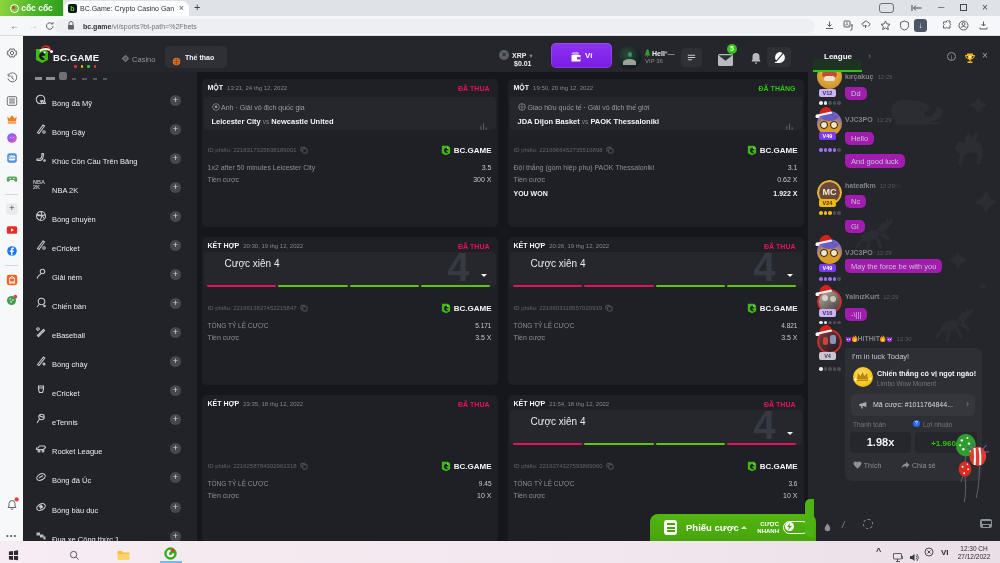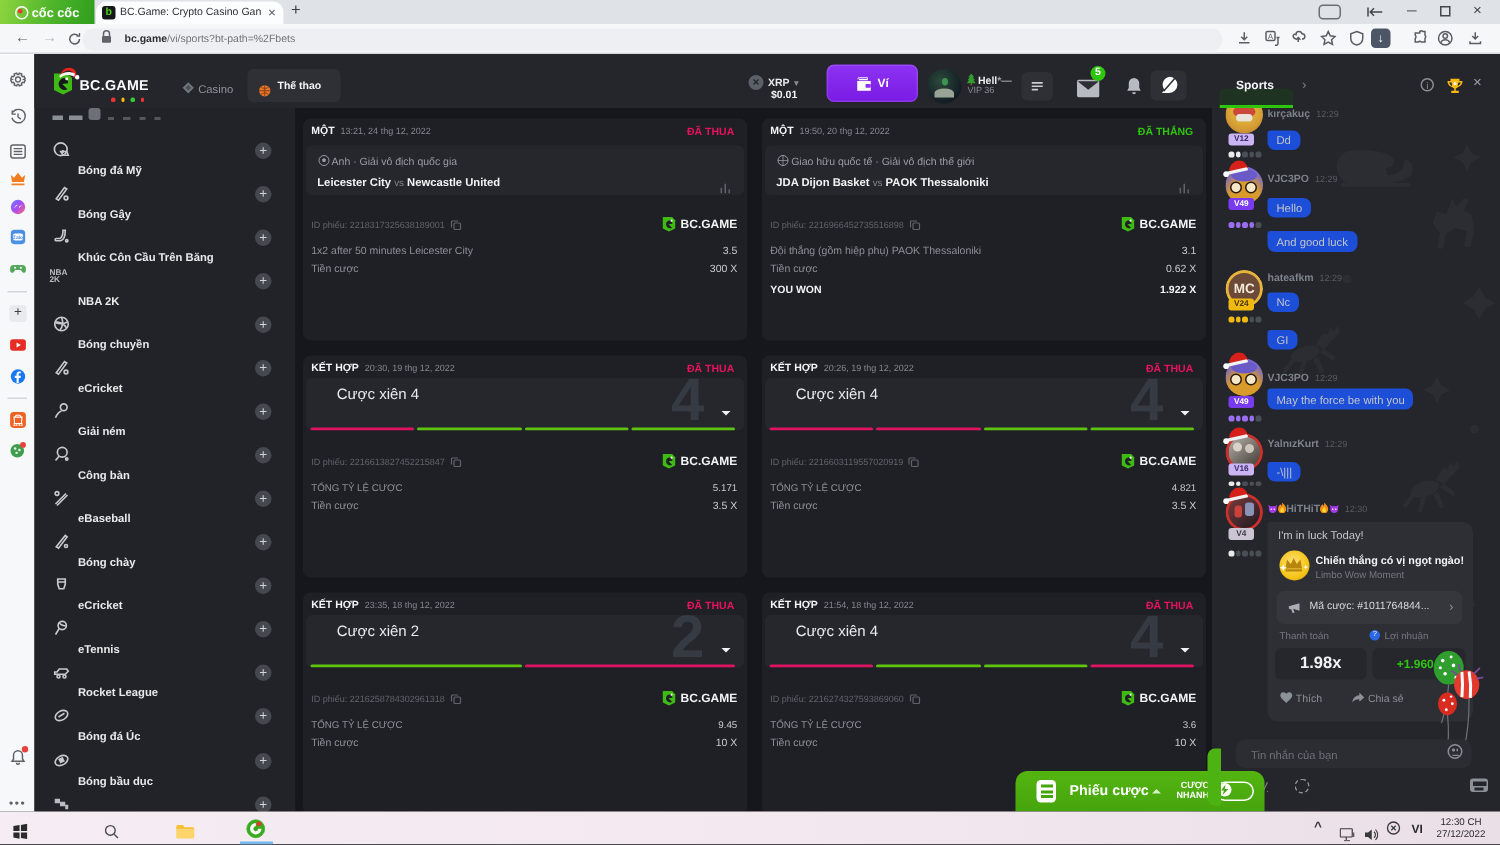--- a/index.html
+++ b/index.html
@@ -21,21 +21,21 @@
 
 #taskbar{left:0;top:541px;width:1000px;height:22px;background:linear-gradient(90deg,#f5edf3,#f2e7ee 60%,#eadfe7)}
 
 #page{left:28px;top:36px;width:972px;height:505px;background:#16171c;overflow:hidden}
 #pheader{left:0;top:0;width:780px;height:36px;background:#25262c}
 #smenu{left:0;top:36px;width:169px;height:469px;background:#212329}
 #main{left:169px;top:36px;width:611px;height:469px;background:#16171c}
 #chat{left:780px;top:0;width:192px;height:505px;background:#24262b;overflow:hidden}
 
 .mi{left:0;width:169px;height:29px}
-.mi .lbl{position:absolute;left:24px;top:23px;font-size:7.5px;font-weight:bold;color:#e9eaec}
+.mi .lbl{position:absolute;left:24px;top:13px;font-size:7.5px;font-weight:normal;color:#e9eaec}
 .mi .plus{position:absolute;left:142px;top:9px;width:11px;height:11px;border-radius:50%;background:#45484f;color:#d2d5d9;font-size:9px;line-height:11px;text-align:center}
 .mi svg{position:absolute;left:7px;top:8px}
 
 .card{width:296px;height:148px;background:#1f2026;border-radius:5px}
 .chead{position:absolute;left:6px;right:6px;top:5px;height:11px;font-size:7px}
 .ctype{font-weight:bold;color:#f4f5f7}
 .cdate{color:#83878f;margin-left:4px;font-size:6px}
 .cres{position:absolute;right:2px;top:1px;font-weight:bold;font-size:7px}
 .lose{color:#e8125c}.win{color:#2ec50e}
 .subp{position:absolute;left:2px;right:2px;top:18px;height:33px;background:#26272d;border-radius:4px}
@@ -46,21 +46,21 @@
 .idrow{position:absolute;left:6px;top:67.5px;font-size:6px;color:#5f646b}
 .bclogo{position:absolute;right:6px;top:63px;height:12px}
 .krow{position:absolute;left:6px;right:6px;height:10px;font-size:7px;color:#8c9097}
 .krow .rv{position:absolute;right:0;color:#c6c9cf}
 .combo-t{position:absolute;left:21px;top:6px;font-size:10px;color:#e8eaed}
 .bignum{position:absolute;right:26px;top:-7px;font-size:40px;font-weight:bold;color:#363a42}
 .caret{position:absolute;right:9px;top:22px;width:0;height:0;border:3px solid transparent;border-top-color:#f0f1f3}
 .seg{position:absolute;bottom:0px;height:2px;border-radius:1px}
 .segG{background:#5fc40e}.segP{background:#df1360}
 
-.bub{position:absolute;left:37px;background:#1d4ed8;border-radius:2px 5px 5px 5px;color:#c2c5cb;font-size:7.5px;padding:0 6px;display:flex;align-items:center}
+.bub{position:absolute;left:37px;background:#a21caf;border-radius:2px 5px 5px 5px;color:#c2c5cb;font-size:7.5px;padding:0 6px;display:flex;align-items:center}
 .cname{position:absolute;left:37px;font-size:7px;font-weight:bold;color:#7e838b;white-space:nowrap}
 .ctime{font-weight:normal;color:#565b62;font-size:6px;margin-left:4px}
 .vb{position:absolute;left:11px;width:17px;height:8px;border-radius:2px;font-size:5.5px;font-weight:bold;text-align:center;line-height:8px}
 .dots{position:absolute;left:11px;height:4px;display:flex;gap:1px}
 .dots i{width:3.5px;height:3.5px;border-radius:50%;background:#4a4e55}
 .av{position:absolute;left:9px;width:25px;height:25px;border-radius:50%;overflow:hidden}
 .hat{position:absolute;width:22px;height:14px}
 </style></head><body>
 <div id="screen">
 
@@ -311,21 +311,21 @@
         </svg>
         <span class="lbl">Giải ném</span>
         <span class="plus">+</span>
       </div>
       <div class="ab mi" style="top:253.0px">
         <svg width="12" height="12" viewBox="0 0 24 24" fill="none" stroke="#c6c9ce" stroke-width="2.2">
           <circle cx="13" cy="9" r="6.5"></circle>
           <path d="M9 14l-5 6"></path>
           <circle cx="19" cy="18" r="1.5"></circle>
         </svg>
-        <span class="lbl">Công bàn</span>
+        <span class="lbl">Chiến bàn</span>
         <span class="plus">+</span>
       </div>
       <div class="ab mi" style="top:282.1px">
         <svg width="12" height="12" viewBox="0 0 24 24" fill="none" stroke="#c6c9ce" stroke-width="2.2">
           <path d="M4 20L18 6M6 22L20 8"></path>
           <circle cx="6" cy="6" r="2.5"></circle>
         </svg>
         <span class="lbl">eBaseball</span>
         <span class="plus">+</span>
       </div>
@@ -477,27 +477,20 @@
         <div class="bclogo"><svg width="10" height="11" viewBox="0 0 28 32">
             <path fill="#3fba12" d="M2 2h18l6 6v16l-12 6L2 24z"></path>
             <path fill="#1f2026" d="M16 8a8 8 0 1 0 4 15l-7-7 8-1a8 8 0 0 0-5-7z"></path>
             <circle cx="19" cy="9" r="2" fill="#fff"></circle>
           </svg><span style="font-size:8px;font-weight:bold;color:#f2f3f5;vertical-align:2.5px;margin-left:3px">BC.GAME</span></div>
         <div class="krow" style="top:85px;font-size:6.5px"><span>TỔNG TỶ LỆ CƯỢC</span><span class="rv">4.821</span></div>
         <div class="krow" style="top:97.5px"><span>Tiền cược</span><span class="rv">3.5 X</span></div>
       </div>
       <div class="ab card" style="left:173.5px;top:358.5px">
         <div class="chead"><span class="ctype">KẾT HỢP</span><span class="cdate">23:35, 18 thg 12, 2022</span><span class="cres lose">ĐÃ THUA</span></div>
-        <div class="subp" style="top:15px;height:35px;overflow:hidden">
-          <div class="combo-t">Cược xiên 2</div>
-          <div class="bignum">2</div>
-          <div class="caret"></div>
-          <div class="seg segG" style="left:3.5px;width:140.8px"></div>
-          <div class="seg segP" style="left:146.2px;width:140.8px"></div>
-        </div>
         <div class="idrow">ID phiếu: 2216258784302961318<svg style="vertical-align:-2px;margin-left:3px" width="8" height="8" viewBox="0 0 24 24" fill="none" stroke="#5f646b" stroke-width="2.4">
             <rect x="8" y="8" width="13" height="13" rx="2"></rect>
             <path d="M16 4H5a2 2 0 0 0-2 2v11"></path>
           </svg></div>
         <div class="bclogo"><svg width="10" height="11" viewBox="0 0 28 32">
             <path fill="#3fba12" d="M2 2h18l6 6v16l-12 6L2 24z"></path>
             <path fill="#1f2026" d="M16 8a8 8 0 1 0 4 15l-7-7 8-1a8 8 0 0 0-5-7z"></path>
             <circle cx="19" cy="9" r="2" fill="#fff"></circle>
           </svg><span style="font-size:8px;font-weight:bold;color:#f2f3f5;vertical-align:2.5px;margin-left:3px">BC.GAME</span></div>
         <div class="krow" style="top:85px;font-size:6.5px"><span>TỔNG TỶ LỆ CƯỢC</span><span class="rv">9.45</span></div>
@@ -744,49 +737,41 @@
  <path d="M38 20 l-5 -4 M41 17 l-2 -6 M52 19 l5 -5 M54 23 l6 -1" stroke="#7a4a9e" stroke-width="1.5"></path>
  <ellipse cx="30" cy="44" rx="8" ry="9.5" fill="#d92b20"></ellipse>
  <g fill="#fff">
             <circle cx="27" cy="41" r="1.2"></circle>
             <circle cx="34" cy="44" r="1.2"></circle>
             <circle cx="29" cy="49" r="1.2"></circle>
             <circle cx="33" cy="38" r="1"></circle>
           </g>
 </svg>
 
-<div class="ab" style="left:16px;top:457px;width:157px;height:19px;background:#2b2d33;border-radius:6px">
- <span style="position:absolute;left:10px;top:5.5px;font-size:7.5px;color:#6d7177">Tin nhắn của bạn</span>
- <span style="position:absolute;right:6px;top:3px;width:10px;height:10px;border:1.2px solid #8a8e96;border-radius:50%">
-            <span style="position:absolute;left:2px;top:2px;width:1.5px;height:1.5px;background:#8a8e96;border-radius:50%"></span>
-            <span style="position:absolute;right:2px;top:2px;width:1.5px;height:1.5px;background:#8a8e96;border-radius:50%"></span>
-            <span style="position:absolute;left:2px;bottom:1.5px;width:5px;height:2px;border-bottom:1.2px solid #8a8e96;border-radius:50%"></span>
-          </span>
-</div>
 <div class="ab" style="left:14px;top:483px;width:11px;height:11px"><svg width="11" height="11" viewBox="0 0 24 24">
             <path fill="#8c9097" d="M12 3c4 5 6 8 6 11a6 6 0 0 1-12 0c0-3 2-6 6-11z"></path>
           </svg></div>
 <div class="ab" style="left:34px;top:484px;font-size:9px;color:#8c9097;font-style:italic">/<span style="font-size:6px">.</span></div>
 <div class="ab" style="left:55px;top:483px;width:10px;height:10px;border:1.3px dashed #8c9097;border-radius:50%"></div>
 <div class="ab" style="left:172px;top:483px;width:12px;height:9px;background:#8c9097;border-radius:2px">
           <span style="position:absolute;left:1.5px;top:1.5px;width:9px;height:3px;background:#24262b"></span>
           <span style="position:absolute;left:3px;bottom:1.5px;width:6px;height:1.5px;background:#24262b"></span>
         </div>
 <div class="ab" style="left:0;top:0;width:192px;height:36px;background:#24262b;z-index:4"></div>
         <div class="ab" style="left:5px;top:23px;width:49px;height:13px;background:#1f3322;border-radius:3px 3px 0 0;border-bottom:2px solid #2ec50e;z-index:5"></div>
-        <div class="ab" style="left:16px;top:16px;font-size:8px;font-weight:bold;color:#f4f5f7;z-index:5">Sports</div>
+        <div class="ab" style="left:16px;top:16px;font-size:8px;font-weight:bold;color:#f4f5f7;z-index:5">League</div>
         <div class="ab" style="left:60px;top:15px;font-size:9px;color:#7e838b;z-index:5">›</div>
         <div class="ab" style="left:139px;top:16px;width:9px;height:9px;border:1.2px solid #8a8e96;border-radius:50%;color:#8a8e96;font-size:6.5px;text-align:center;line-height:9px;z-index:5">i</div>
         <div class="ab" style="left:156px;top:14px;width:12px;height:12px;z-index:5"><svg width="12" height="12" viewBox="0 0 24 24">
             <path fill="#f5b812" d="M6 3h12v3h4c0 5-3 7-6 8a6 6 0 0 1-3 2v3h4v3H7v-3h4v-3a6 6 0 0 1-3-2C5 13 2 11 2 6h4zM4.5 8c.5 2.5 2 4 3.5 4.5L7.5 8zM19.5 8h-3l-1 4.5c1.5-.5 3.5-2 4-4.5z"></path>
             <path fill="#fff" d="M12 6l1 2.2 2.4.2-1.8 1.6.5 2.4-2.1-1.3-2.1 1.3.5-2.4L8.6 8.4l2.4-.2z" opacity=".9"></path>
           </svg></div>
         <div class="ab" style="left:174px;top:14px;font-size:10px;color:#9ba0a8;z-index:5">×</div>
       </div>
-<div class="ab" style="left:649px;top:478px;width:166px;height:27px;background:linear-gradient(180deg,#54b511,#46a40c);border-radius:8px 8px 0 0">
+<div class="ab" style="left:622px;top:478px;width:166px;height:27px;background:linear-gradient(180deg,#54b511,#46a40c);border-radius:8px 8px 0 0">
  <span style="position:absolute;left:14px;top:6px;width:13px;height:15px;background:#fff;border-radius:3px">
           <span style="position:absolute;left:2.5px;top:3px;width:8px;height:2px;background:#46a40c"></span>
           <span style="position:absolute;left:2.5px;top:6.5px;width:8px;height:2px;background:#46a40c"></span>
           <span style="position:absolute;left:2.5px;top:10px;width:8px;height:2px;background:#46a40c"></span>
         </span>
  <span style="position:absolute;left:36px;top:8px;font-size:9.5px;font-weight:bold;color:#fff">Phiếu cược</span>
  <span style="position:absolute;left:91px;top:11.5px;width:0;height:0;border:3px solid transparent;border-bottom-color:#d8eec8;border-top-width:0"></span>
  <span style="position:absolute;left:103px;top:6.5px;font-size:6px;font-weight:bold;color:#fff;text-align:right;width:26px;line-height:7px">CƯỢC NHANH</span>
  <span style="position:absolute;left:133px;top:6.5px;width:26px;height:13px;border:1.5px solid #fff;border-radius:7px">
           <span style="position:absolute;left:0.5px;top:0.5px;width:9px;height:9px;background:#fff;border-radius:50%">

